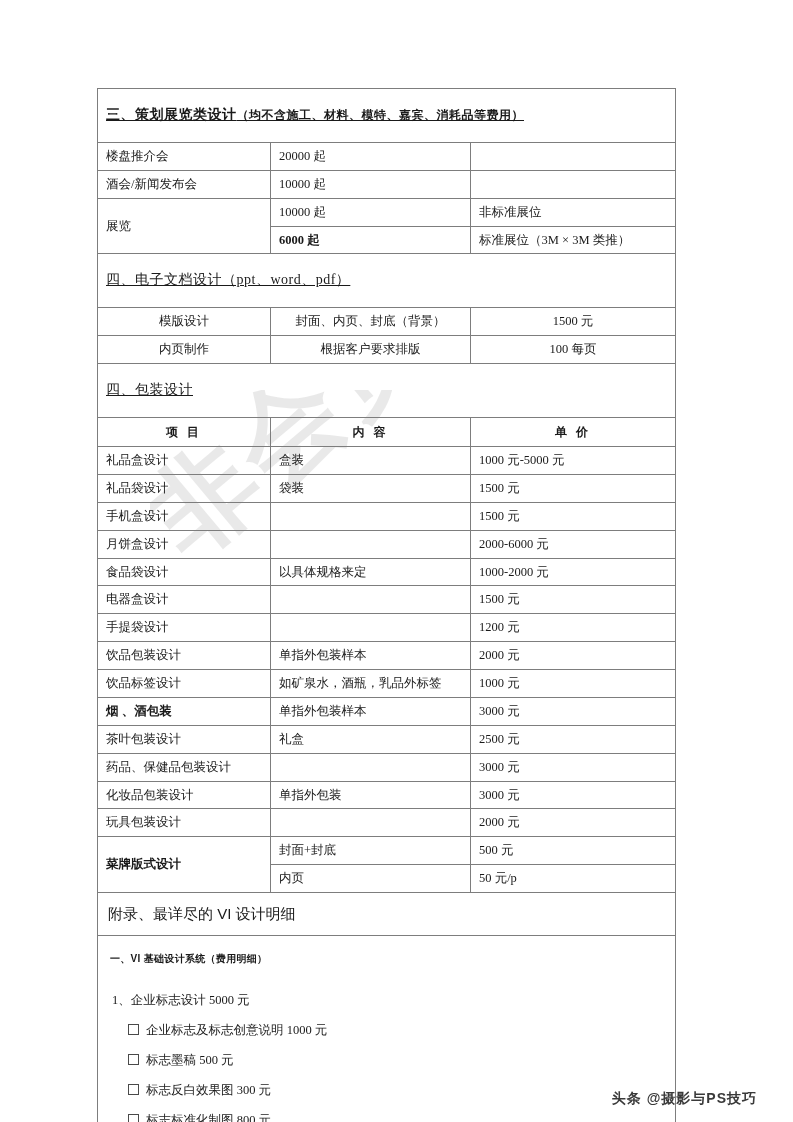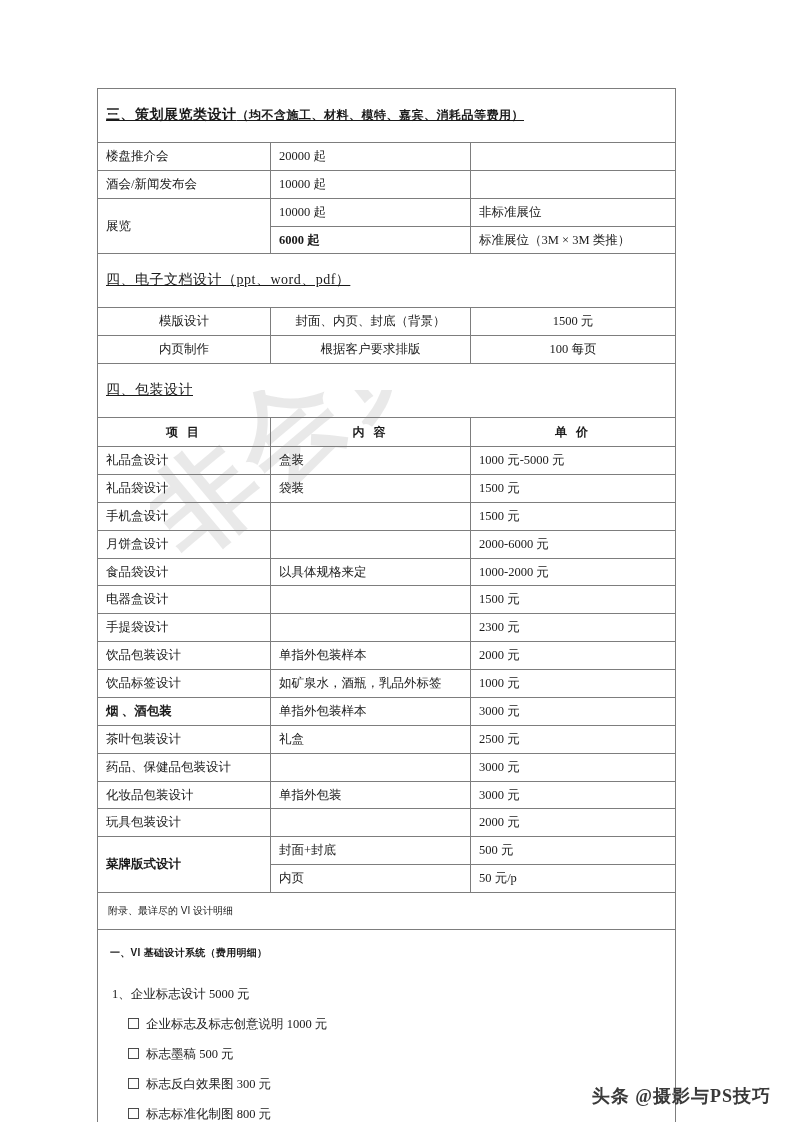--- a/index.html
+++ b/index.html
@@ -107,21 +107,21 @@
     letter-spacing: 3px;
   }
 
   .c-left   { text-align: left; }
   .c-center { text-align: center; }
   .bold     { font-weight: 700; }
 
   
   .appendix {
     padding: 11px 10px;
-    font-size: 10px;
+    font-size: 15px;
     font-family: "Liberation Sans", "DejaVu Sans", sans-serif;
   }
   .vi-block {
     padding: 16px 10px 14px 10px;
   }
   .vi-title {
     font-size: 10px;
     font-weight: 700;
     font-family: "Liberation Sans", "DejaVu Sans", sans-serif;
     margin: 0 0 26px 2px;
@@ -141,24 +141,24 @@
     height: 9px;
     border: 1px solid #4a4a4a;
     margin-right: 7px;
     vertical-align: -1px;
   }
   .vi-item:last-child { margin-bottom: 2px; }
 
   
   #footer-brand {
     position: absolute;
-    right: 22px;
+    right: 36px;
     bottom: 14px;
-    font-family: Liberation Serif, serif;
-    font-size: 18px;
+    font-family: Liberation Sans, sans-serif;
+    font-size: 14px;
     font-weight: 700;
     color: #3a3a3a;
     letter-spacing: 1px;
     z-index: 20;
     white-space: nowrap;
   }
 </style>
 </head>
 <body>
 
@@ -344,21 +344,21 @@
           </td>
       </tr>
       <tr>
         <td>
             <div class="cell c-left">手提袋设计</div>
           </td>
         <td>
             <div class="cell c-left"></div>
           </td>
         <td>
-            <div class="cell c-left">2300 元</div>
+            <div class="cell c-left">1200 元</div>
           </td>
       </tr>
       <tr>
         <td>
             <div class="cell c-left">饮品包装设计</div>
           </td>
         <td>
             <div class="cell c-left">单指外包装样本</div>
           </td>
         <td>

